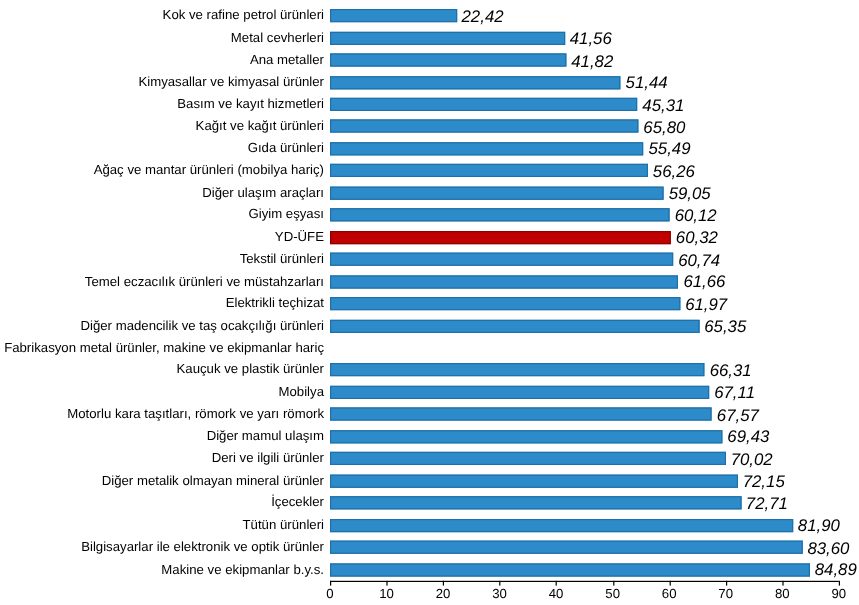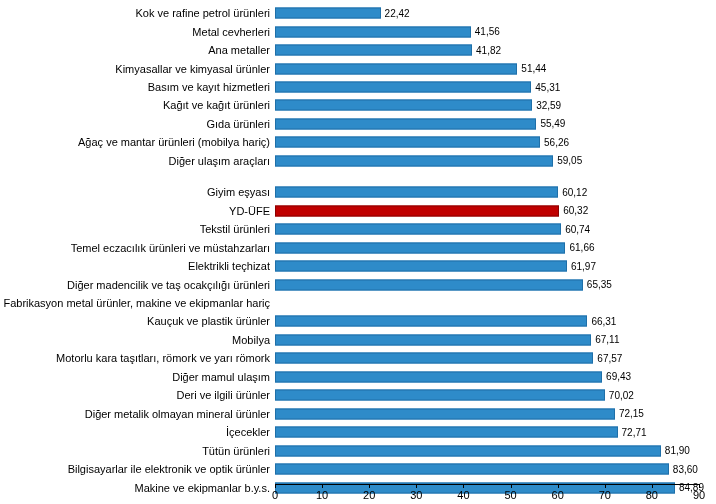--- a/index.html
+++ b/index.html
@@ -59,24 +59,25 @@
     box-sizing: border-box;
   }
   .bar.highlight {
     background: #C00000;
     border-color: #8B0000;
   }
   .val-label {
     position: absolute;
     top: 50%;
     transform: translateY(-50%);
-    font-size: 10px;
+    font-size: 14px;
     color: #000000;
     white-space: nowrap;
     padding-left: 4px;
+    font-style: italic;
   }
   .axis-line {
     position: absolute;
     left: 275px;
     top: 484px;
     width: 424px;
     height: 1px;
     background: #000000;
   }
   .tick {
@@ -132,21 +133,21 @@
         <div class="cat-label">Basım ve kayıt hizmetleri</div>
         <div class="bar-wrap">
           <div class="bar" style="width: 256.284px;"></div>
           <div class="val-label" style="left: 256.284px;">45,31</div>
         </div>
       </div>
       <div class="row" style="height: 18.4615px;">
         <div class="cat-label">Kağıt ve kağıt ürünleri</div>
         <div class="bar-wrap">
           <div class="bar" style="width: 257.132px;"></div>
-          <div class="val-label" style="left: 257.132px;">32,59</div>
+          <div class="val-label" style="left: 257.132px;">65,80</div>
         </div>
       </div>
       <div class="row" style="height: 18.4615px;">
         <div class="cat-label">Gıda ürünleri</div>
         <div class="bar-wrap">
           <div class="bar" style="width: 261.42px;"></div>
           <div class="val-label" style="left: 261.42px;">55,49</div>
         </div>
       </div>
       <div class="row" style="height: 18.4615px;">
@@ -156,21 +157,21 @@
           <div class="val-label" style="left: 265.047px;">56,26</div>
         </div>
       </div>
       <div class="row" style="height: 18.4615px;">
         <div class="cat-label">Diğer ulaşım araçları</div>
         <div class="bar-wrap">
           <div class="bar" style="width: 278.191px;"></div>
           <div class="val-label" style="left: 278.191px;">59,05</div>
         </div>
       </div>
-      <div class="row" style="height: 18.4615px; margin-top: 13px;">
+      <div class="row" style="height: 18.4615px;">
         <div class="cat-label">Giyim eşyası</div>
         <div class="bar-wrap">
           <div class="bar" style="width: 283.232px;"></div>
           <div class="val-label" style="left: 283.232px;">60,12</div>
         </div>
       </div>
       <div class="row" style="height: 18.4615px;">
         <div class="cat-label">YD-ÜFE</div>
         <div class="bar-wrap">
           <div class="bar highlight" style="width: 284.174px;"></div>

